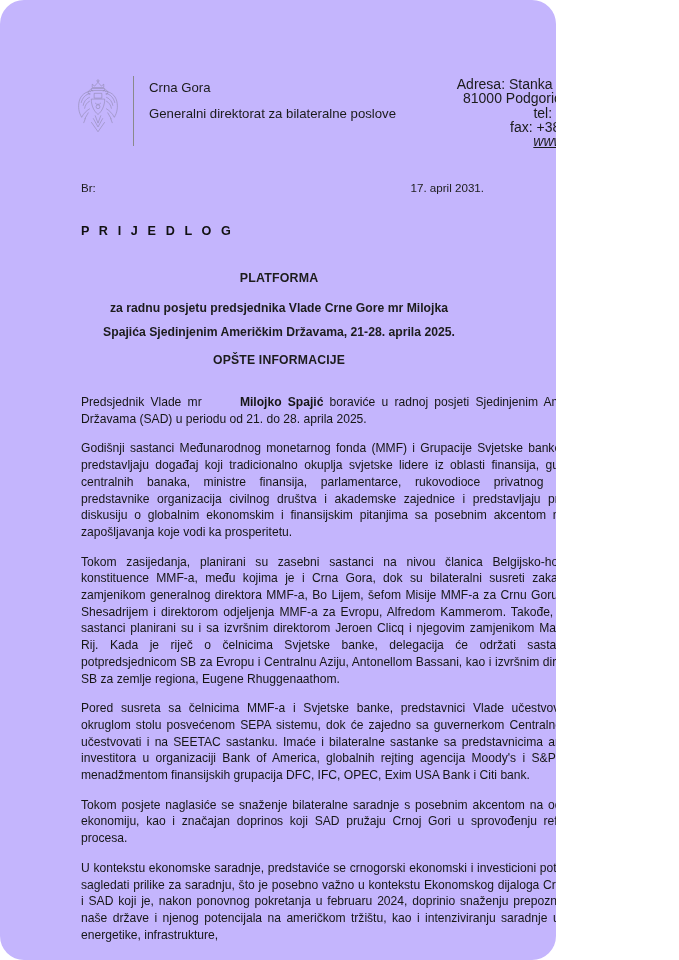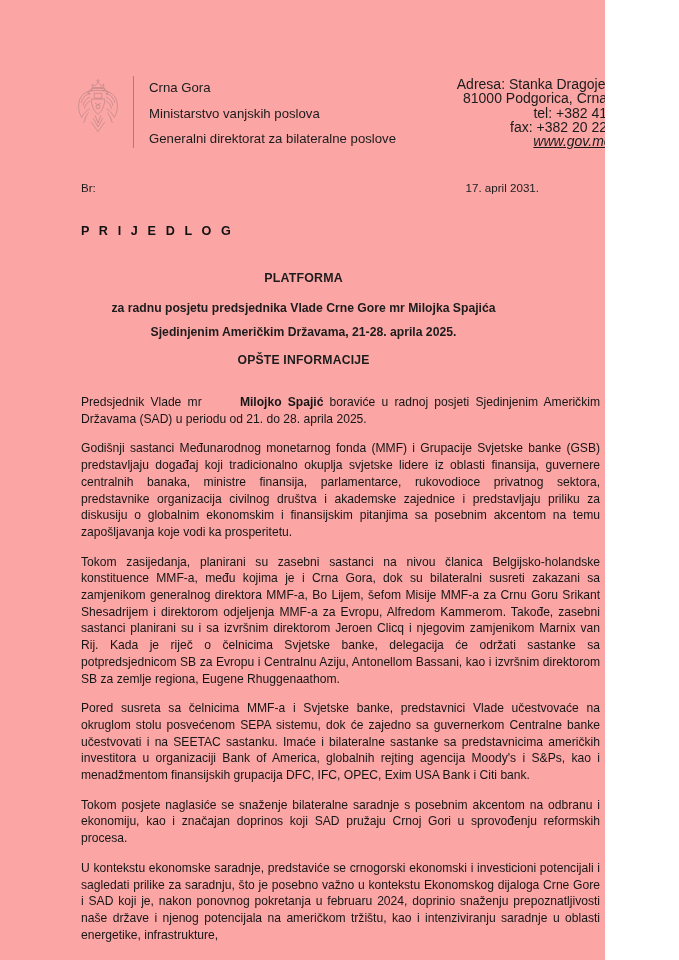--- a/index.html
+++ b/index.html
@@ -6,25 +6,26 @@
     margin: 0;
     padding: 0;
     background: #ffffff;
   }
   body {
     font-family: "Liberation Sans", sans-serif;
     color: #1c1c1c;
   }
   .page {
     position: relative;
-    width: 605px;
+    width: 556px;
     height: 960px;
-    background: #fca5a5;
+    background: #c4b5fd;
     overflow: hidden;
     box-sizing: border-box;
+    border-radius: 24px;
   }
 
   
   .letterhead {
     position: absolute;
     left: 0;
     top: 74px;
     width: 679px;
     display: flex;
     align-items: flex-start;
@@ -73,21 +74,21 @@
   .addr-line { white-space: nowrap; }
   .addr-line.url {
     text-decoration: underline;
     font-style: italic;
   }
 
   
   .refrow {
     position: absolute;
     left: 81px;
-    right: 66px;
+    right: 72px;
     top: 180px;
     display: flex;
     justify-content: space-between;
     font-size: 11.6px;
     line-height: 15px;
   }
 
   
   .prijedlog {
     position: absolute;
@@ -190,21 +191,20 @@
           <path d="M30 74 L22 88 M70 74 L78 88"></path>
           <path d="M24 86 L20 96 M76 86 L80 96"></path>
         </g>
       </svg>
     </div>
 
     <div class="divider-rule"></div>
 
     <div class="org-block">
       <div class="org-line">Crna Gora</div>
-      <div class="org-line">Ministarstvo vanjskih poslova</div>
       <div class="org-line">Generalni direktorat za bilateralne poslove</div>
     </div>
 
     <div class="addr-block">
       <div class="addr-line">Adresa: Stanka Dragojevića 2</div>
       <div class="addr-line">81000 Podgorica, Crna Gora</div>
       <div class="addr-line">tel: +382 416 342</div>
       <div class="addr-line">fax: +382 20 225 702</div>
       <div class="addr-line url">www.gov.me/mvp</div>
     </div>

